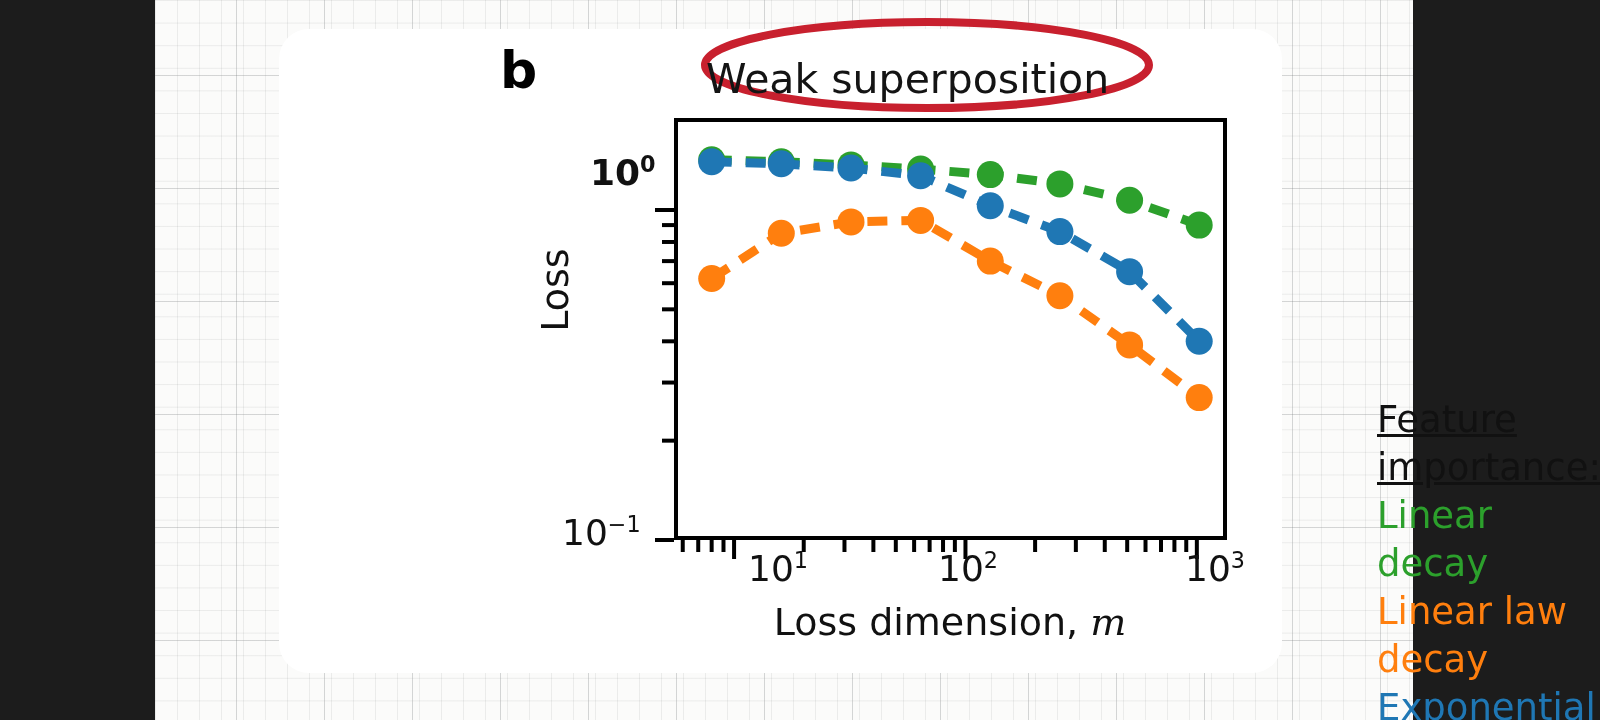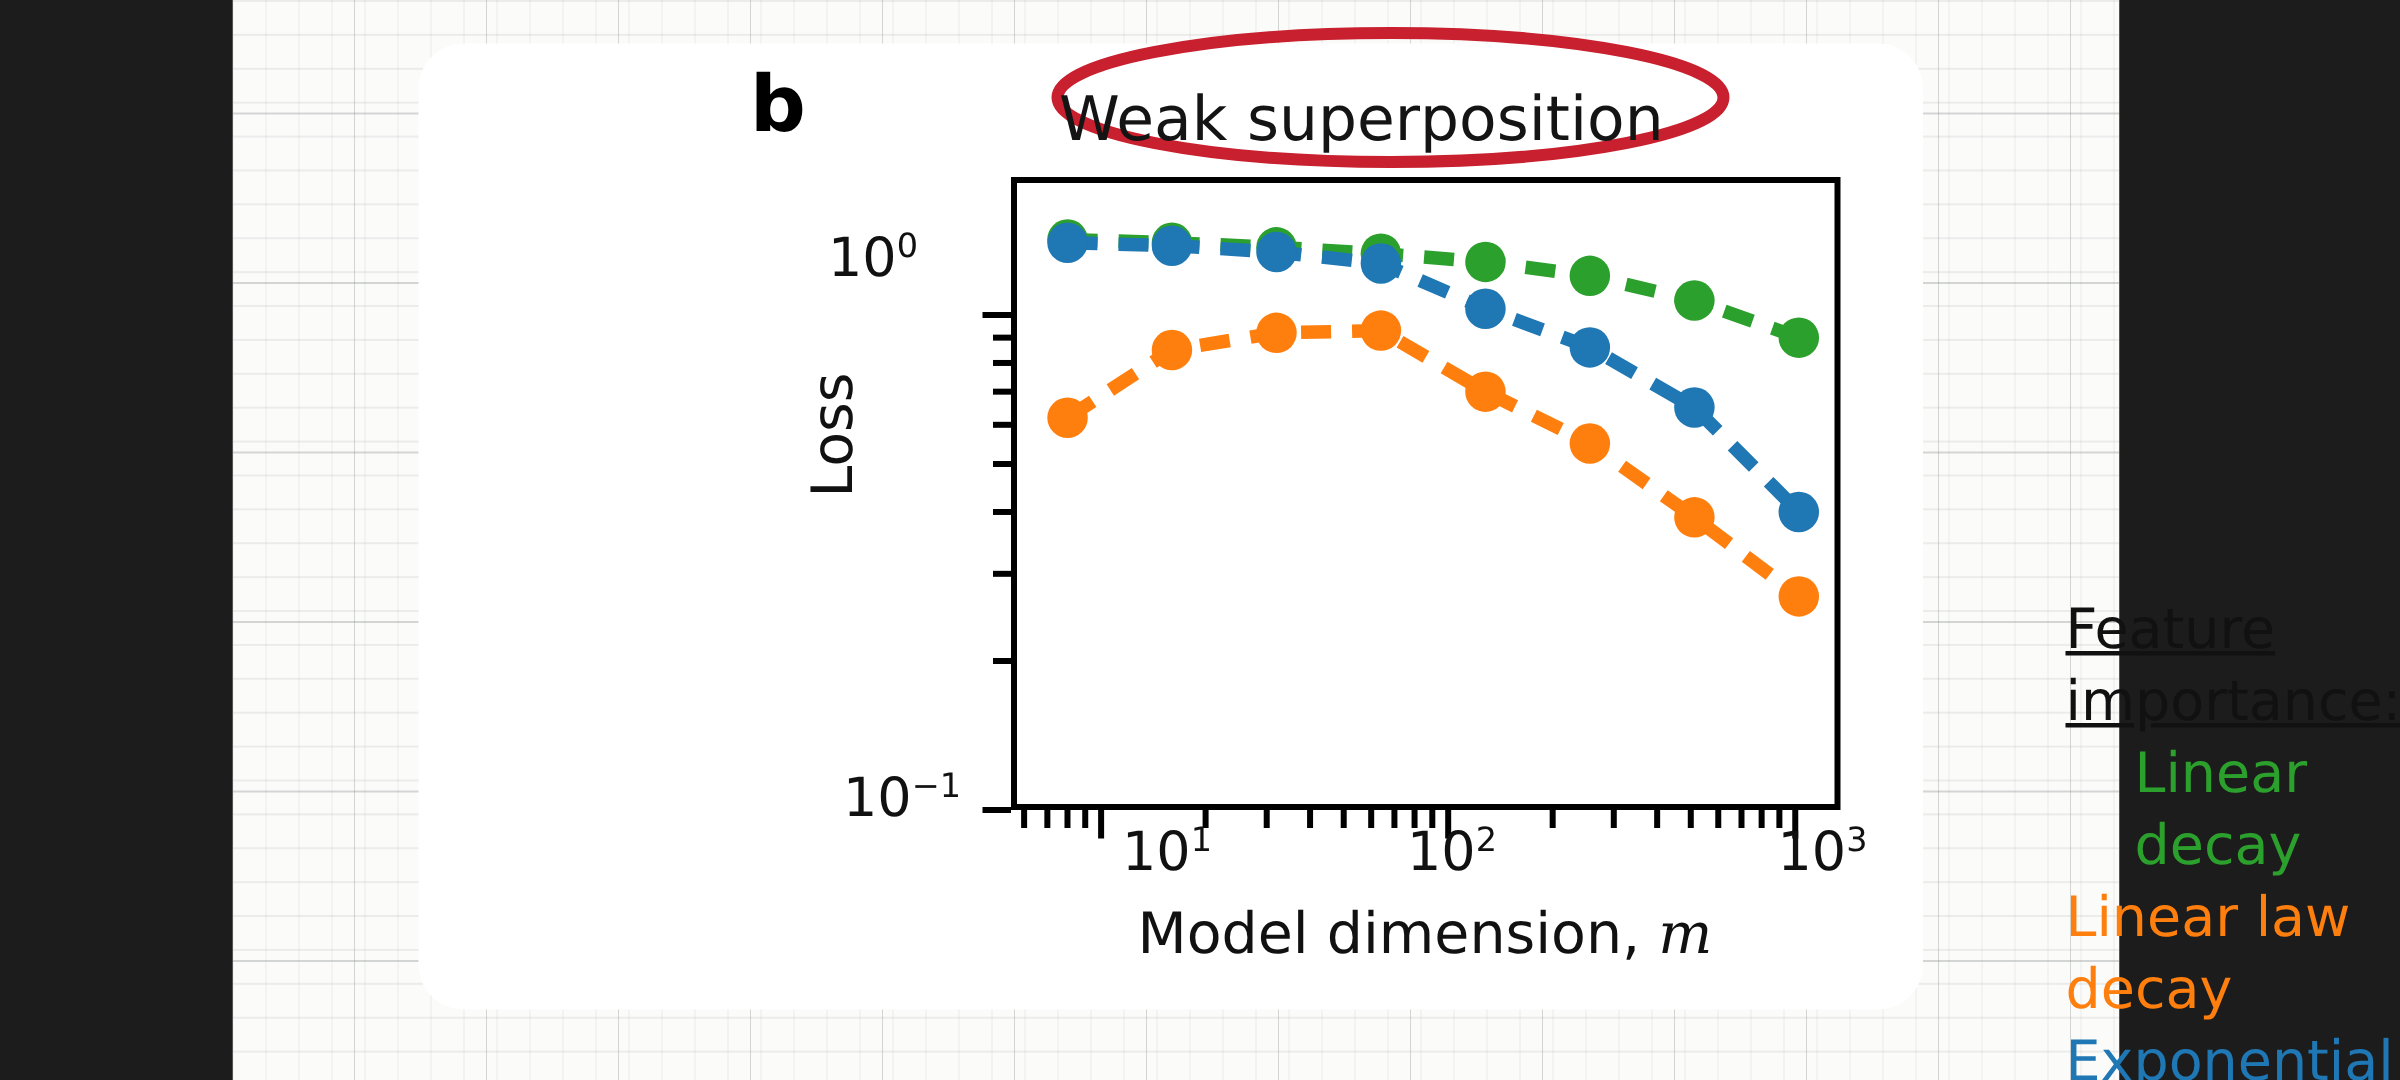--- a/index.html
+++ b/index.html
@@ -53,21 +53,21 @@
   }
   #title-ellipse{position:absolute;left:700px;top:18px;width:455px;height:95px;}
 
   
   #plot{position:absolute;left:674px;top:118px;width:553px;height:422px;}
   #plot-frame{position:absolute;inset:0;border:4px solid #000;box-sizing:border-box;background:#fff;}
   #series-svg{position:absolute;left:0;top:0;width:553px;height:422px;}
 
   
   .tick-label{position:absolute;font-size:36px;color:#111;white-space:nowrap;}
-  #ylab-1{left:552px;top:152px;}
+  #ylab-1{left:590px;top:152px;font-weight:bold;}
   #ylab-0{left:562px;top:512px;}
   #xlab-1{left:748px;top:548px;}
   #xlab-2{left:938px;top:548px;}
   #xlab-3{left:1163px;top:548px;margin-left:22px;}
   .tick-label sup{font-size:.62em;vertical-align:super;line-height:0;}
 
   #y-axis-title{
     position:absolute;left:455px;top:268px;width:200px;text-align:center;
     font-size:38px;color:#111;transform:rotate(-90deg);transform-origin:50% 50%;
   }
@@ -76,21 +76,21 @@
     font-size:38px;color:#111;
   }
   #x-axis-title i{font-family:"DejaVu Serif","Liberation Serif",serif;font-style:italic;}
 
   
   #ticks-svg{position:absolute;left:620px;top:100px;width:640px;height:470px;pointer-events:none;}
 
   
   #legend{position:absolute;left:703px;top:278px;font-size:37px;line-height:48px;}
   #legend .lg-head{color:#111;text-decoration:underline;}
-  #legend .lg-green{color:#2ca02c;margin-left:46px;}
+  #legend .lg-green{color:#2ca02c;}
   #legend .lg-orange{color:#ff7f0e;}
   #legend .lg-blue{color:#1f77b4;}
 </style>
 </head>
 <body>
 
 <div id="stage">
 
   <div id="paper"></div>
 
@@ -194,15 +194,15 @@
       </g>
   </svg>
 
   <div class="tick-label" id="ylab-1"><span>10</span><sup>0</sup></div>
   <div class="tick-label" id="ylab-0"><span>10</span><sup>−1</sup></div>
   <div class="tick-label" id="xlab-1"><span>10</span><sup>1</sup></div>
   <div class="tick-label" id="xlab-2"><span>10</span><sup>2</sup></div>
   <div class="tick-label" id="xlab-3"><span>10</span><sup>3</sup></div>
 
   <div id="y-axis-title">Loss</div>
-  <div id="x-axis-title"><span>Model dimension, </span><i>m</i></div>
+  <div id="x-axis-title"><span>Loss dimension, </span><i>m</i></div>
 
 </div>
 
 </body></html>

